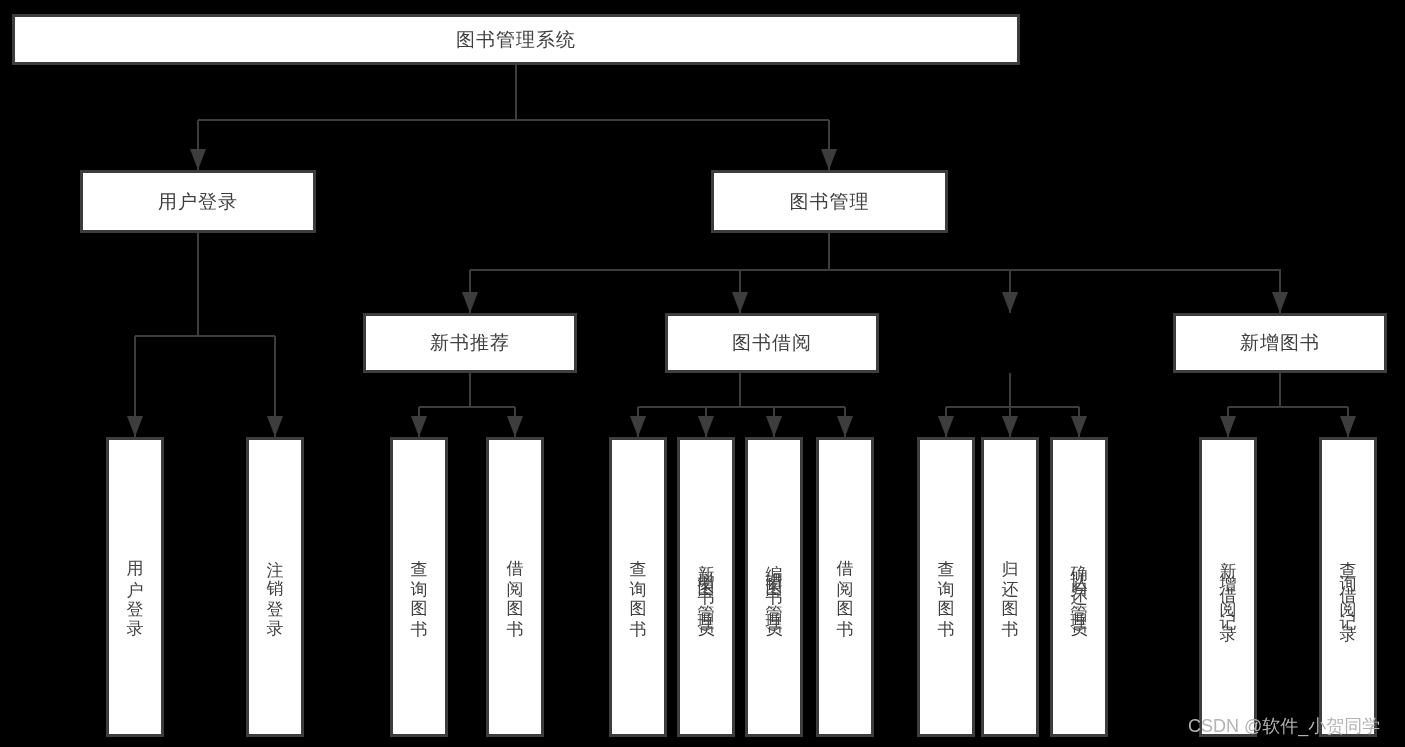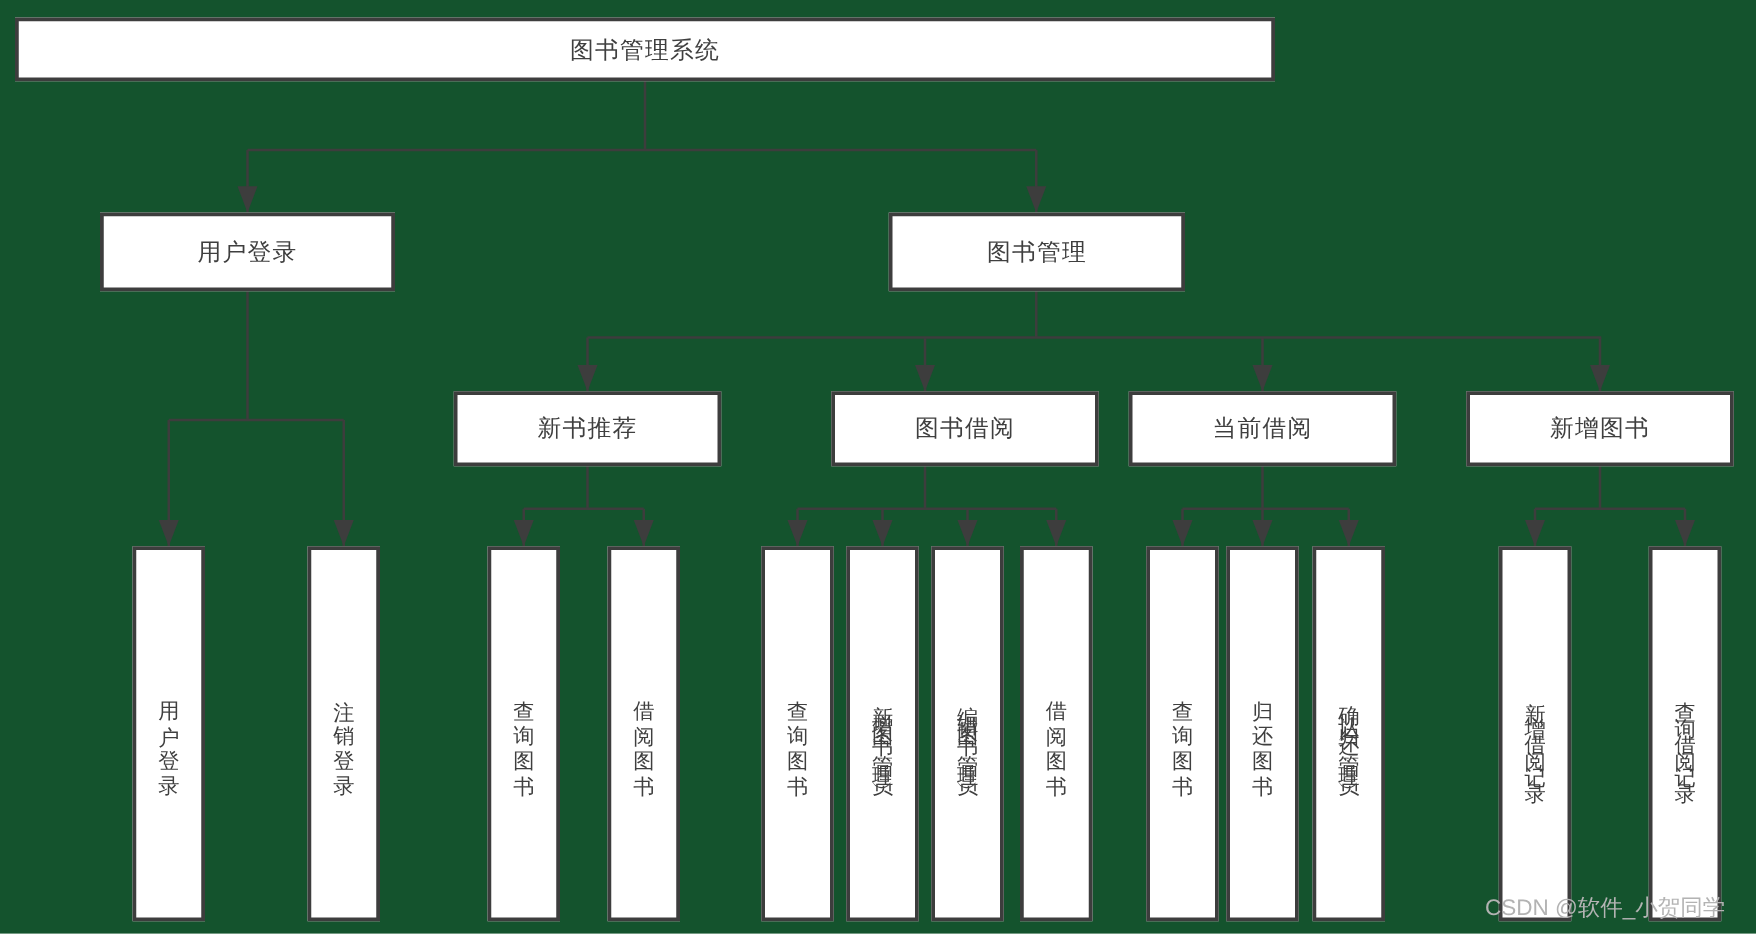--- a/index.html
+++ b/index.html
@@ -5,21 +5,21 @@
   :root{
     --line:#3d3d3d;
     --text:#3f3f3f;
     --wm:#b3b3b3;
   }
   html,body{margin:0;padding:0;background:#ffffff;}
   body{font-family:"Liberation Sans","DejaVu Sans",sans-serif;}
   .canvas{
     position:relative;
     width:1405px;height:747px;
-    background:#14532d;
+    background:#000000;
     overflow:hidden;
   }
   .node{
     position:absolute;
     box-sizing:border-box;
     border:3px solid var(--line);
     background:#ffffff;
     display:flex;
     align-items:center;
     justify-content:center;
@@ -130,23 +130,20 @@
   <div class="node" style="left:363px;top:313px;width:214px;height:60px">
     <span>新书推荐</span>
   </div>
 
   <div class="node" style="left:711px;top:170px;width:237px;height:63px">
     <span>图书管理</span>
   </div>
   <div class="node" style="left:665px;top:313px;width:214px;height:60px">
     <span>图书借阅</span>
   </div>
-  <div class="node" style="left:903px;top:313px;width:214px;height:60px">
-    <span>当前借阅</span>
-  </div>
   <div class="node" style="left:1173px;top:313px;width:214px;height:60px">
     <span>新增图书</span>
   </div>
 
   <div class="node leaf" style="left:106px">
     <span class="vtext" style="letter-spacing: 20px;">用户登录</span>
   </div>
   <div class="node leaf" style="left:246px">
     <span class="vtext" style="letter-spacing: 20px;">注销登录</span>
   </div>

